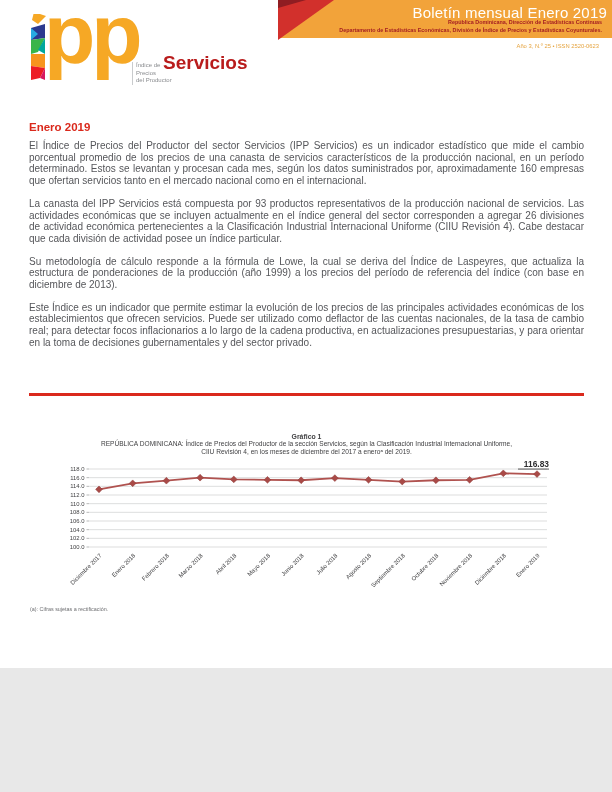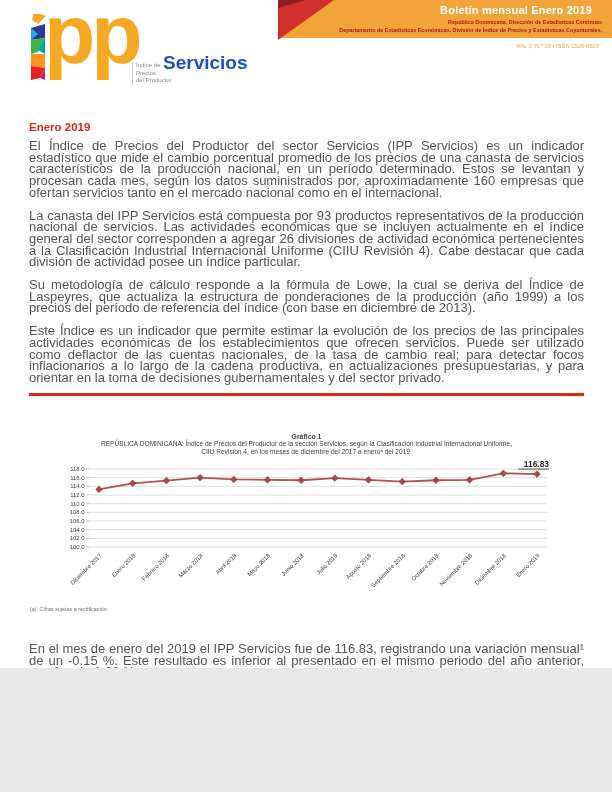--- a/index.html
+++ b/index.html
@@ -6,35 +6,35 @@
   html,body { background:#e8e8e8; }
   body { font-family:"Liberation Sans", sans-serif; }
   .page {
     position:relative; width:612px; height:668px; background:#ffffff;
     margin:0 auto; overflow:hidden;
   }
 
   
   .banner { position:absolute; left:278px; top:0; right:0; height:38px; background:#f2a33a; }
   .banner svg.deco { position:absolute; left:0; top:0; }
-  .banner .b-title { position:absolute; right:20px; top:4px; color:#ffffff; font-weight:bold; font-size:11px; letter-spacing:.2px; }
+  .banner .b-title { position:absolute; right:5px; top:4px; color:#ffffff; font-weight:normal; font-size:15px; letter-spacing:.2px; }
   .banner .b-sub1 { position:absolute; right:10px; top:19px; color:#a41e22; font-weight:bold; font-size:5.4px; }
   .banner .b-sub2 { position:absolute; right:10px; top:26.5px; color:#a41e22; font-weight:bold; font-size:5.4px; }
   .issn { position:absolute; right:13px; top:43px; color:#e5a440; font-size:5.8px; }
 
   .logo { position:absolute; left:28px; top:6px; width:230px; height:86px; }
   .logo .pp { position:absolute; left:16px; top:-14px; font-size:84px; line-height:1; font-weight:bold; color:#f6a825; letter-spacing:-4px; }
   .logo svg.mosaic { position:absolute; left:0px; top:8px; }
   .logo-sub { position:absolute; left:104px; top:56px; font-size:6px; line-height:7.5px; color:#8b8d90; border-left:0.5px solid #c9cbcd; padding-left:3px; }
-  .product-name { position:absolute; left:163px; top:52px; font-size:19px; font-weight:bold; color:#1d4ed8; }
+  .product-name { position:absolute; left:163px; top:52px; font-size:19px; font-weight:bold; color:#b91c1c; }
 
   
   .textcol { position:absolute; left:29px; width:555px; }
   .red-heading { color:#da291c; font-weight:bold; font-size:11.5px; margin-bottom:7px; }
-  .para { font-size:13px; line-height:11.7px; color:#55565a; text-align:justify; margin-bottom:11px; }
+  .para { font-size:10px; line-height:11.7px; color:#55565a; text-align:justify; margin-bottom:11px; }
 
   .rule { position:absolute; left:29px; top:393px; width:555px; height:2.6px; background:#da291c; }
 
   
   .chartblock { position:absolute; left:29px; top:433px; width:555px; text-align:center; }
   .g-label { font-size:6.9px; font-weight:bold; color:#3f3f41; }
   .g-title { font-size:6.6px; color:#3f3f41; line-height:8.2px; }
   .chart-note { position:absolute; left:30px; top:606px; font-size:5.4px; color:#6d6e71; }
 
   .results-para { position:absolute; left:29px; top:643px; width:555px; }
@@ -159,23 +159,20 @@
         <text transform="translate(391.9230769230769,97) rotate(-45)" text-anchor="end" font-size="5.9" fill="#3f3f41">Octubre 2018</text>
         <text transform="translate(425.61538461538464,97) rotate(-45)" text-anchor="end" font-size="5.9" fill="#3f3f41">Noviembre 2018</text>
         <text transform="translate(459.3076923076923,97) rotate(-45)" text-anchor="end" font-size="5.9" fill="#3f3f41">Diciembre 2018</text>
         <text transform="translate(493,97) rotate(-45)" text-anchor="end" font-size="5.9" fill="#3f3f41">Enero 2019</text>
         <text x="502" y="8.070000000000007" text-anchor="end" font-size="8.4" font-weight="bold" fill="#2e2e30">116.83</text>
         <line x1="471" y1="10.070000000000007" x2="502" y2="10.070000000000007" stroke="#2e2e30" stroke-width="0.8"></line>
       </svg>
   </div>
   <div class="chart-note">(a): Cifras sujetas a rectificación.</div>
 
-  <div class="results-para">
-    <p class="para">En el mes de enero del 2019 el IPP Servicios fue de 116.83, registrando una variación mensual¹ de un -0.15 %. Este resultado es inferior al presentado en el mismo periodo del año anterior, que fue de 1.22 %.</p>
-  </div>
 
   <div class="footnote">
     <div class="fn-rule"></div>
     <div class="fn-text">1    Variación mensual: es la relación del índice en el mes de referencia con el índice del mes anterior.</div>
   </div>
 
   <svg class="footer-tri" width="47" height="47" viewBox="0 0 47 47">
     <polygon points="0,0 0,47 47,47" fill="#f2a33a"></polygon>
   </svg>
   <div class="page-num">1</div>

